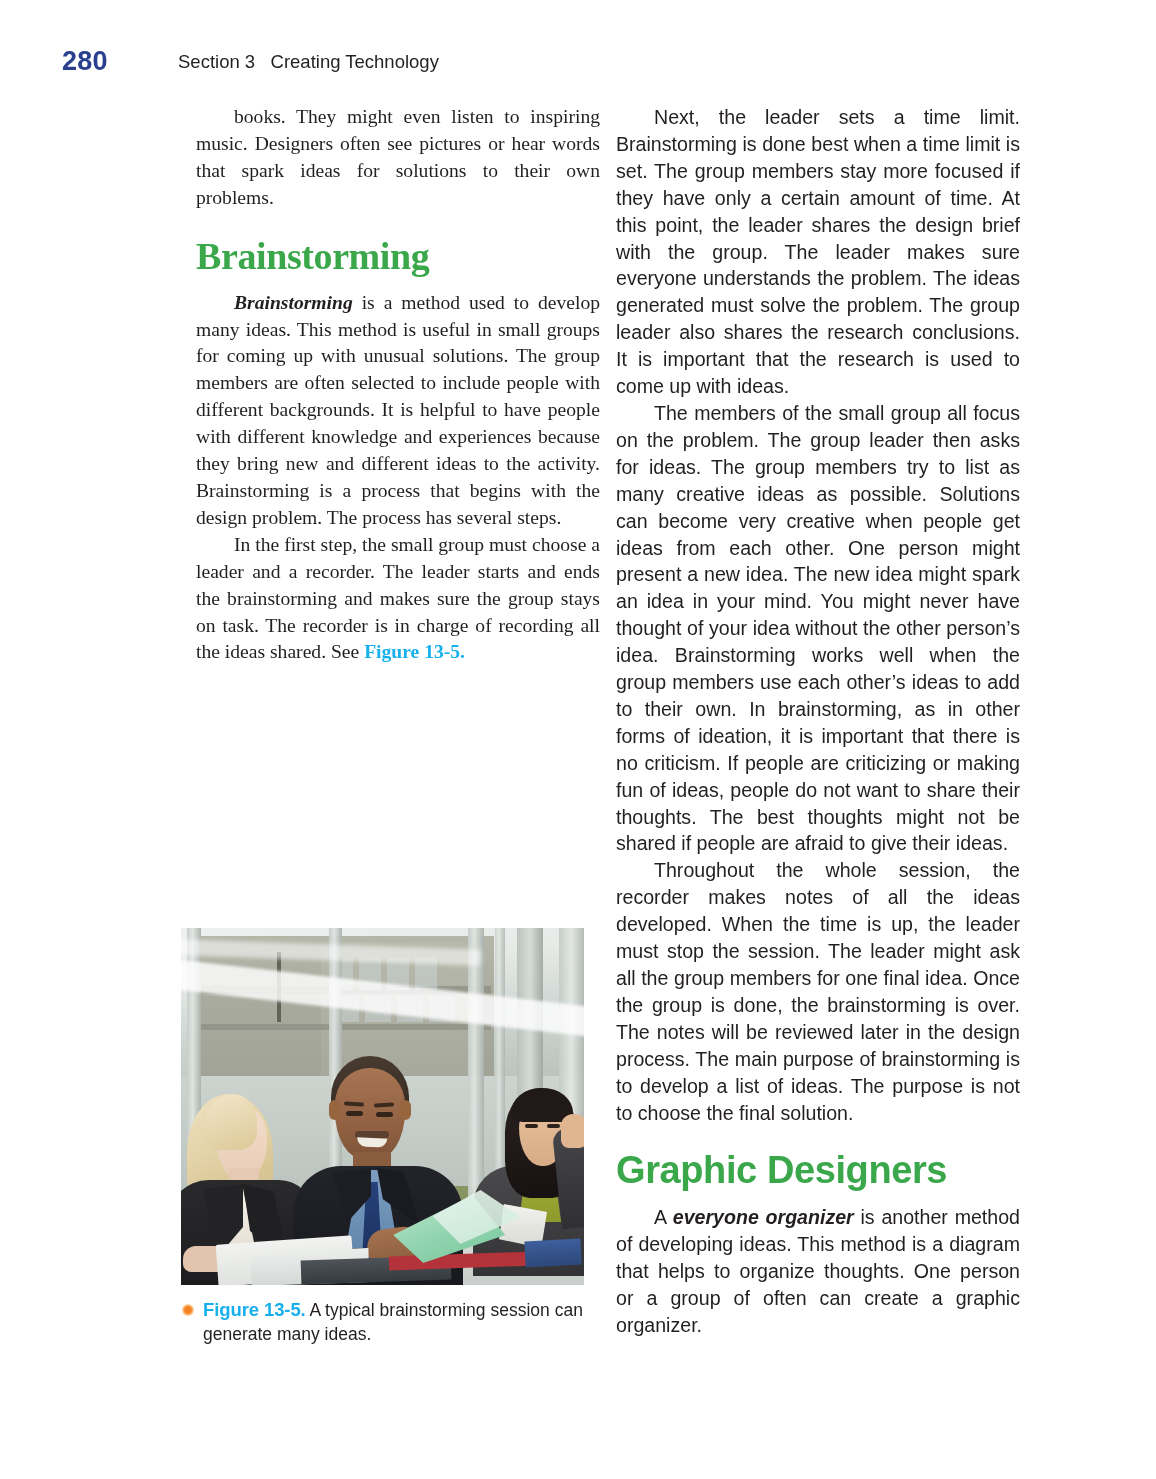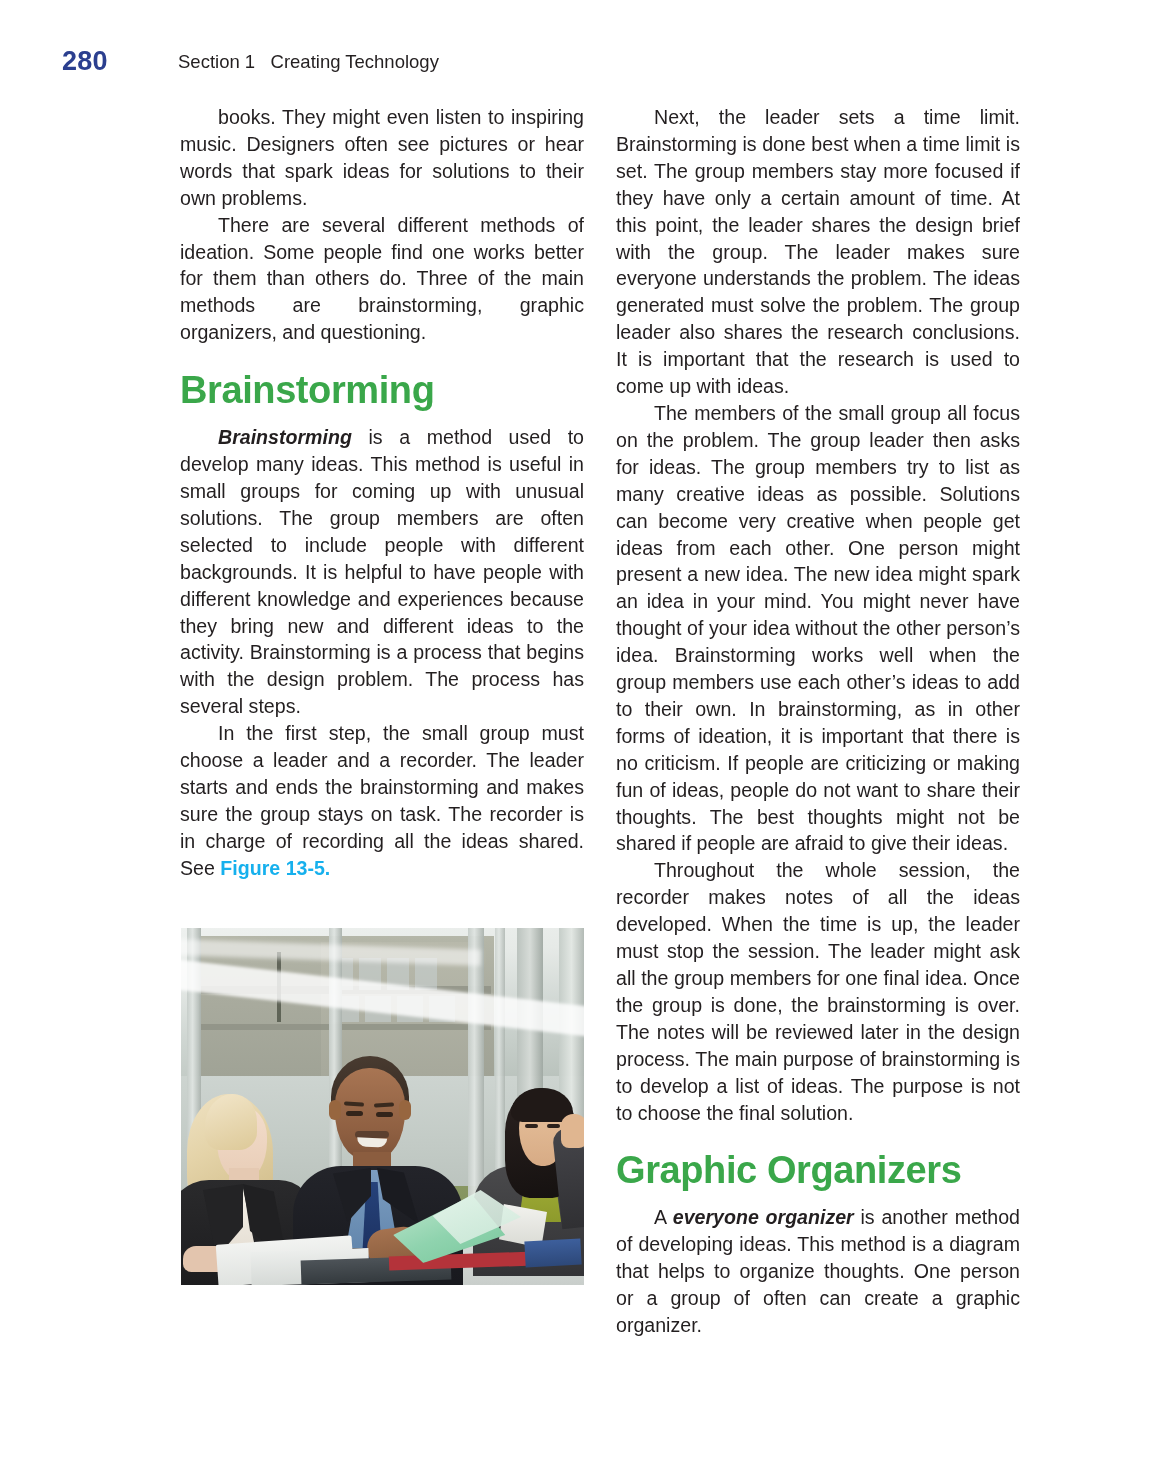--- a/index.html
+++ b/index.html
@@ -49,21 +49,21 @@
     position: absolute;
     top: 104px;
     left: 0;
     width: 1156px;
   }
   .col {
     position: absolute;
     top: 0;
     width: 404px;
   }
-  .col-left  { left: 180px; }
+  .col-left  { left: 196px; font-family: Liberation Serif, serif; }
   .col-right { left: 616px; }
 
   p.para {
     margin: 0;
     font-size: 19.6px;
     line-height: 26.9px;
     text-align: justify;
     text-indent: 38px;
     color: #231f20;
     hyphens: none;
@@ -385,51 +385,50 @@
     font-weight: bold;
     font-size: 18.5px;
     letter-spacing: -0.1px;
   }
 </style>
 </head>
 <body>
 
 <div class="running-head">
   <div class="page-number">280</div>
-  <div class="section-label">Section 1   Creating Technology</div>
+  <div class="section-label">Section 3   Creating Technology</div>
 </div>
 
 <div class="columns">
 
   <div class="col col-left">
 
     <p class="para">books. They might even listen to inspiring music. Designers often see pictures or hear words that spark ideas for solutions to their own problems.</p>
 
-    <p class="para">There are several different methods of ideation. Some people find one works better for them than others do. Three of the main methods are brainstorming, graphic organizers, and questioning.</p>
 
     <div class="head-spacer-top"></div>
     <h2 class="section-head">Brainstorming</h2>
     <div class="head-spacer-bot"></div>
 
     <p class="para"><span class="term">Brainstorming</span><span> is a method used to develop many ideas. This method is useful in small groups for coming up with unusual solutions. The group members are often selected to include people with different backgrounds. It is helpful to have people with different knowledge and experiences because they bring new and different ideas to the activity. Brainstorming is a process that begins with the design problem. The process has several steps.</span></p>
 
     <p class="para"><span>In the first step, the small group must choose a leader and a recorder. The leader starts and ends the brainstorming and makes sure the group stays on task. The recorder is in charge of recording all the ideas shared. See </span><span class="figref">Figure 13-5.</span></p>
 
   </div>
 
   <div class="col col-right">
 
     <p class="para">Next, the leader sets a time limit. Brainstorming is done best when a time limit is set. The group members stay more focused if they have only a certain amount of time. At this point, the leader shares the design brief with the group. The leader makes sure everyone understands the problem. The ideas generated must solve the problem. The group leader also shares the research conclusions. It is important that the research is used to come up with ideas.</p>
 
     <p class="para">The members of the small group all focus on the problem. The group leader then asks for ideas. The group members try to list as many creative ideas as possible. Solutions can become very creative when people get ideas from each other. One person might present a new idea. The new idea might spark an idea in your mind. You might never have thought of your idea without the other person’s idea. Brainstorming works well when the group members use each other’s ideas to add to their own. In brainstorming, as in other forms of ideation, it is important that there is no criticism. If people are criticizing or making fun of ideas, people do not want to share their thoughts. The best thoughts might not be shared if people are afraid to give their ideas.</p>
 
     <p class="para">Throughout the whole session, the recorder makes notes of all the ideas developed. When the time is up, the leader must stop the session. The leader might ask all the group members for one final idea. Once the group is done, the brainstorming is over. The notes will be reviewed later in the design process. The main purpose of brainstorming is to develop a list of ideas. The purpose is not to choose the final solution.</p>
 
     <div class="head-spacer-top"></div>
-    <h2 class="section-head">Graphic Organizers</h2>
+    <h2 class="section-head">Graphic Designers</h2>
     <div class="head-spacer-bot"></div>
 
     <p class="para"><span>A </span><span class="term">everyone organizer</span><span> is another method of developing ideas. This method is a diagram that helps to organize thoughts. One person or a group of often can create a graphic organizer.</span></p>
 
   </div>
 </div>
 
 <div class="figure-block">
 
   <div class="photo">
@@ -515,14 +514,17 @@
     <div class="doc-white2"></div>
     <div class="doc-binder"></div>
     <div class="doc-red"></div>
     <div class="doc-stack"></div>
     <div class="doc-green"></div>
     <div class="doc-green2"></div>
     <div class="doc-blue"></div>
 
   </div>
 
+  <div class="caption">
+    <span class="cap-bullet"></span><span class="cap-label">Figure 13-5.</span><span> A typical brainstorming session can generate many ideas.</span>
+  </div>
 
 </div>
 
 </body></html>

